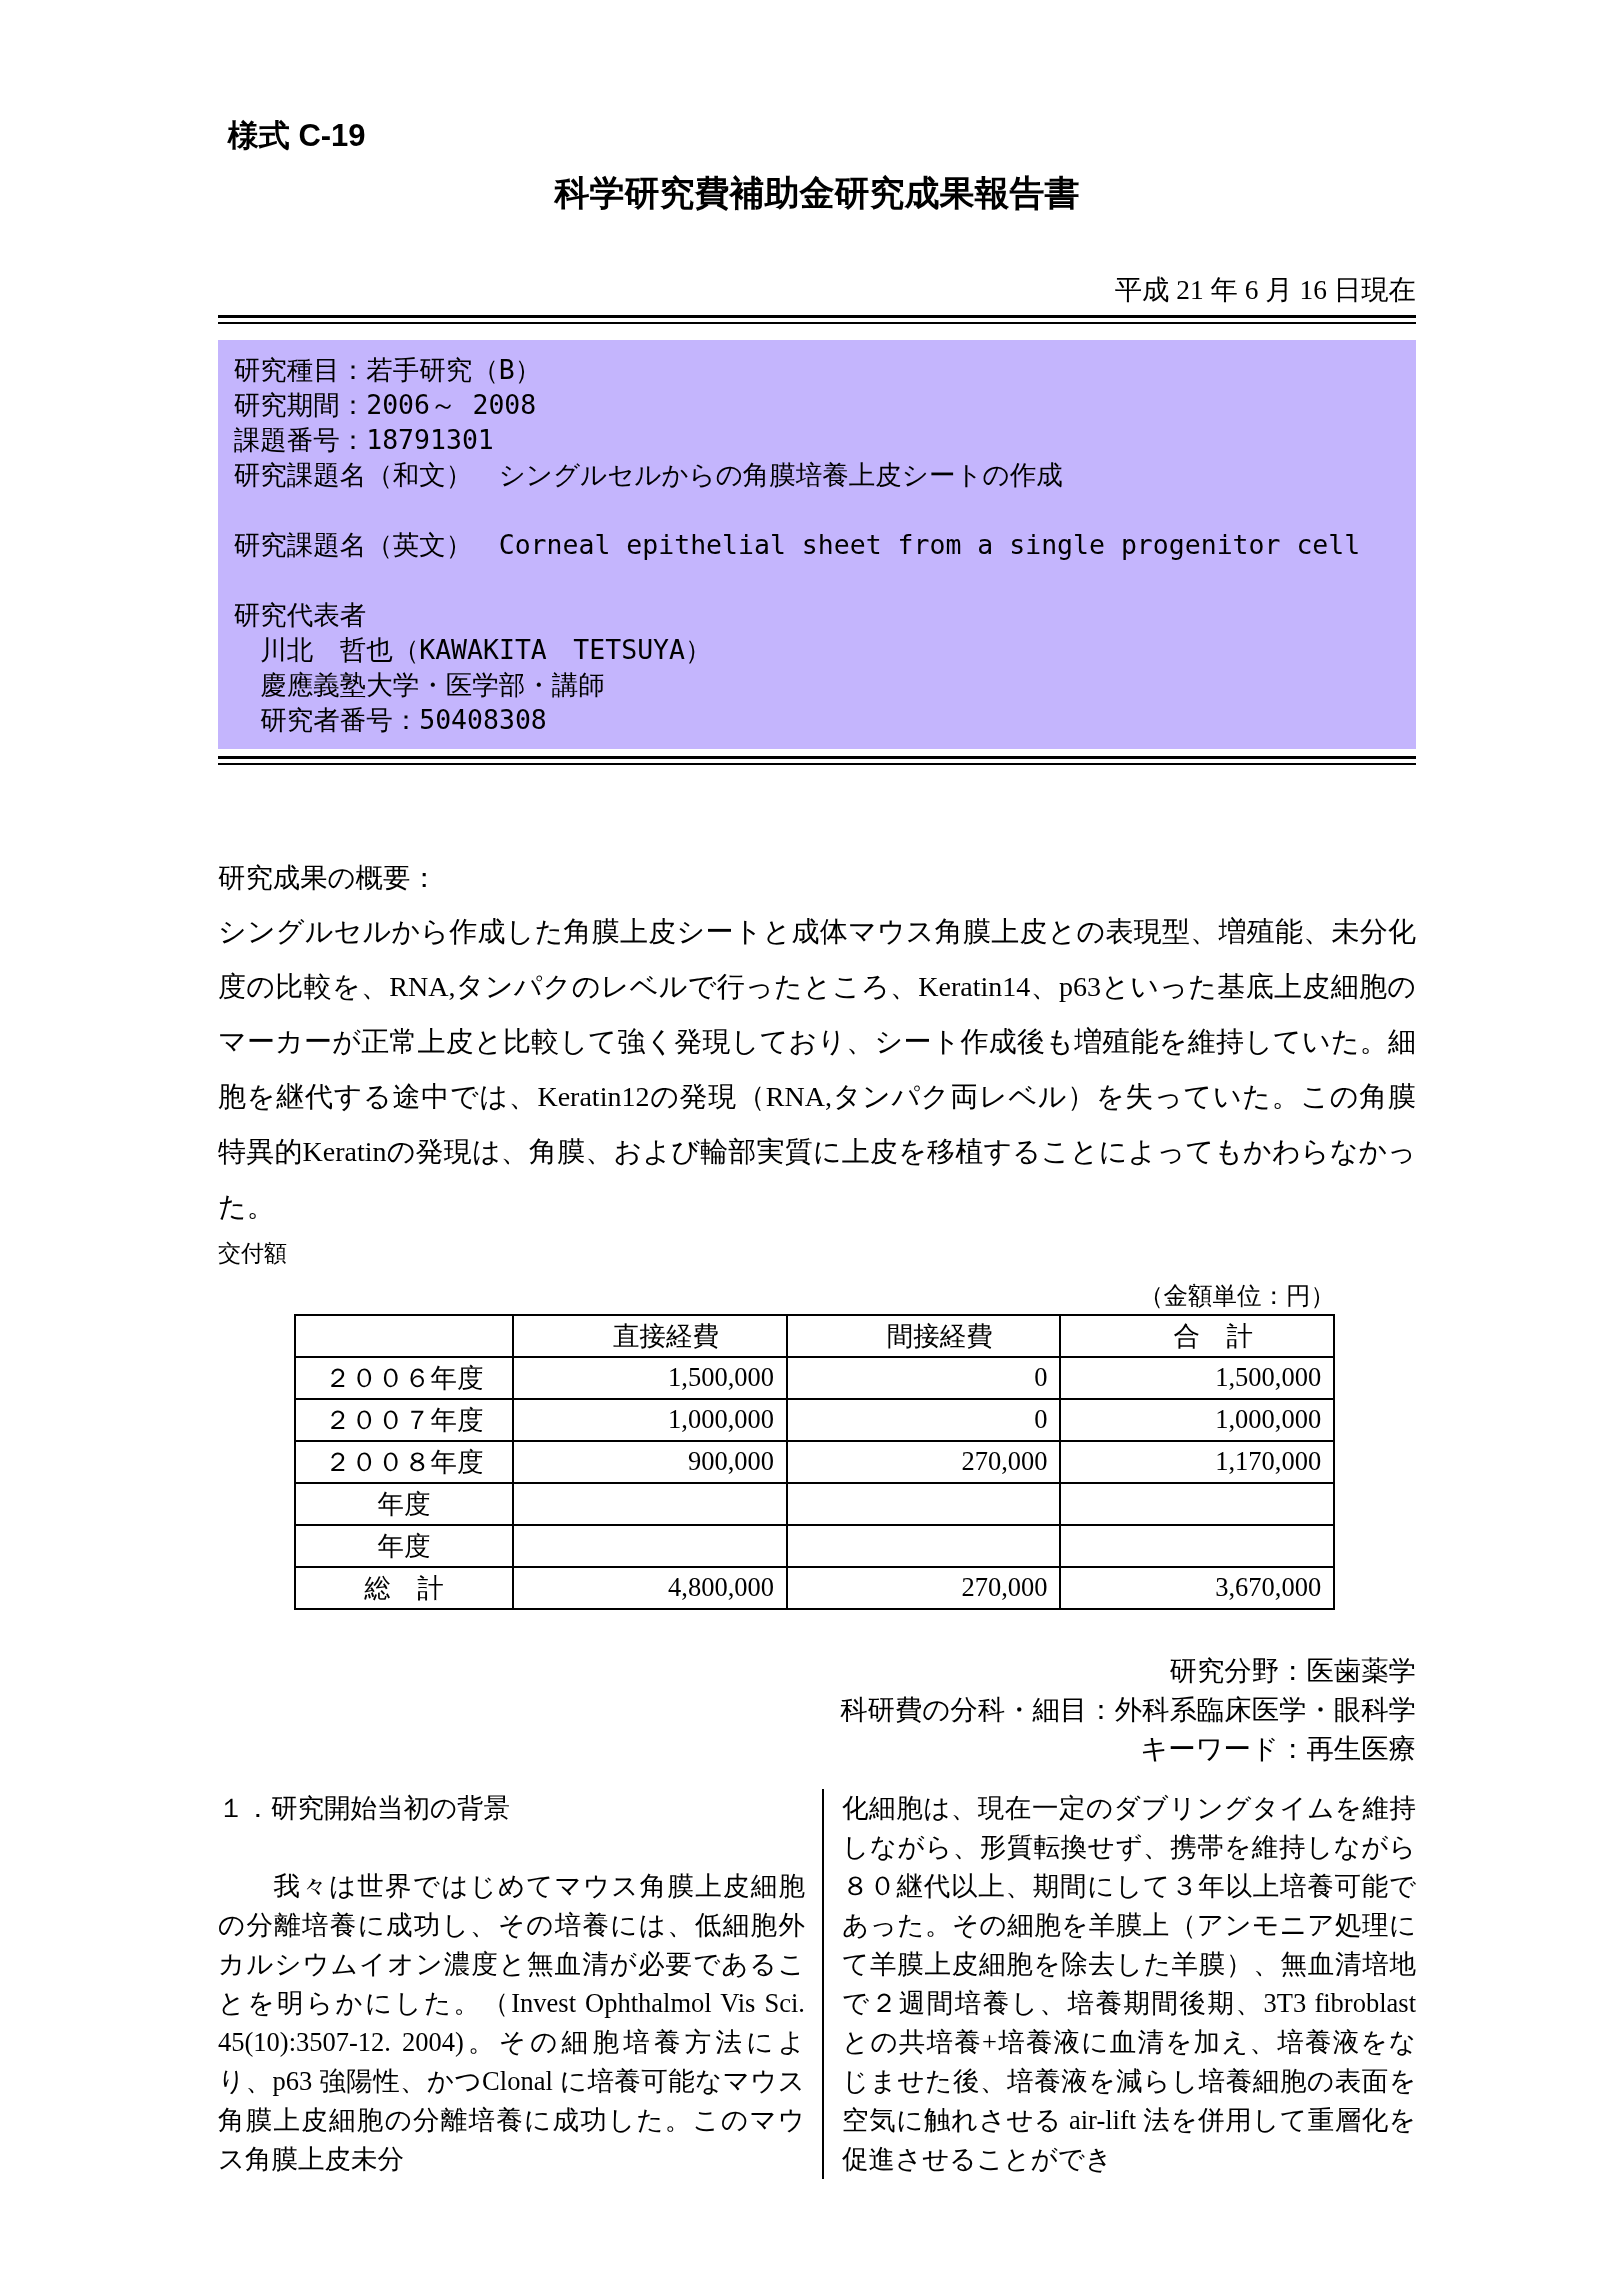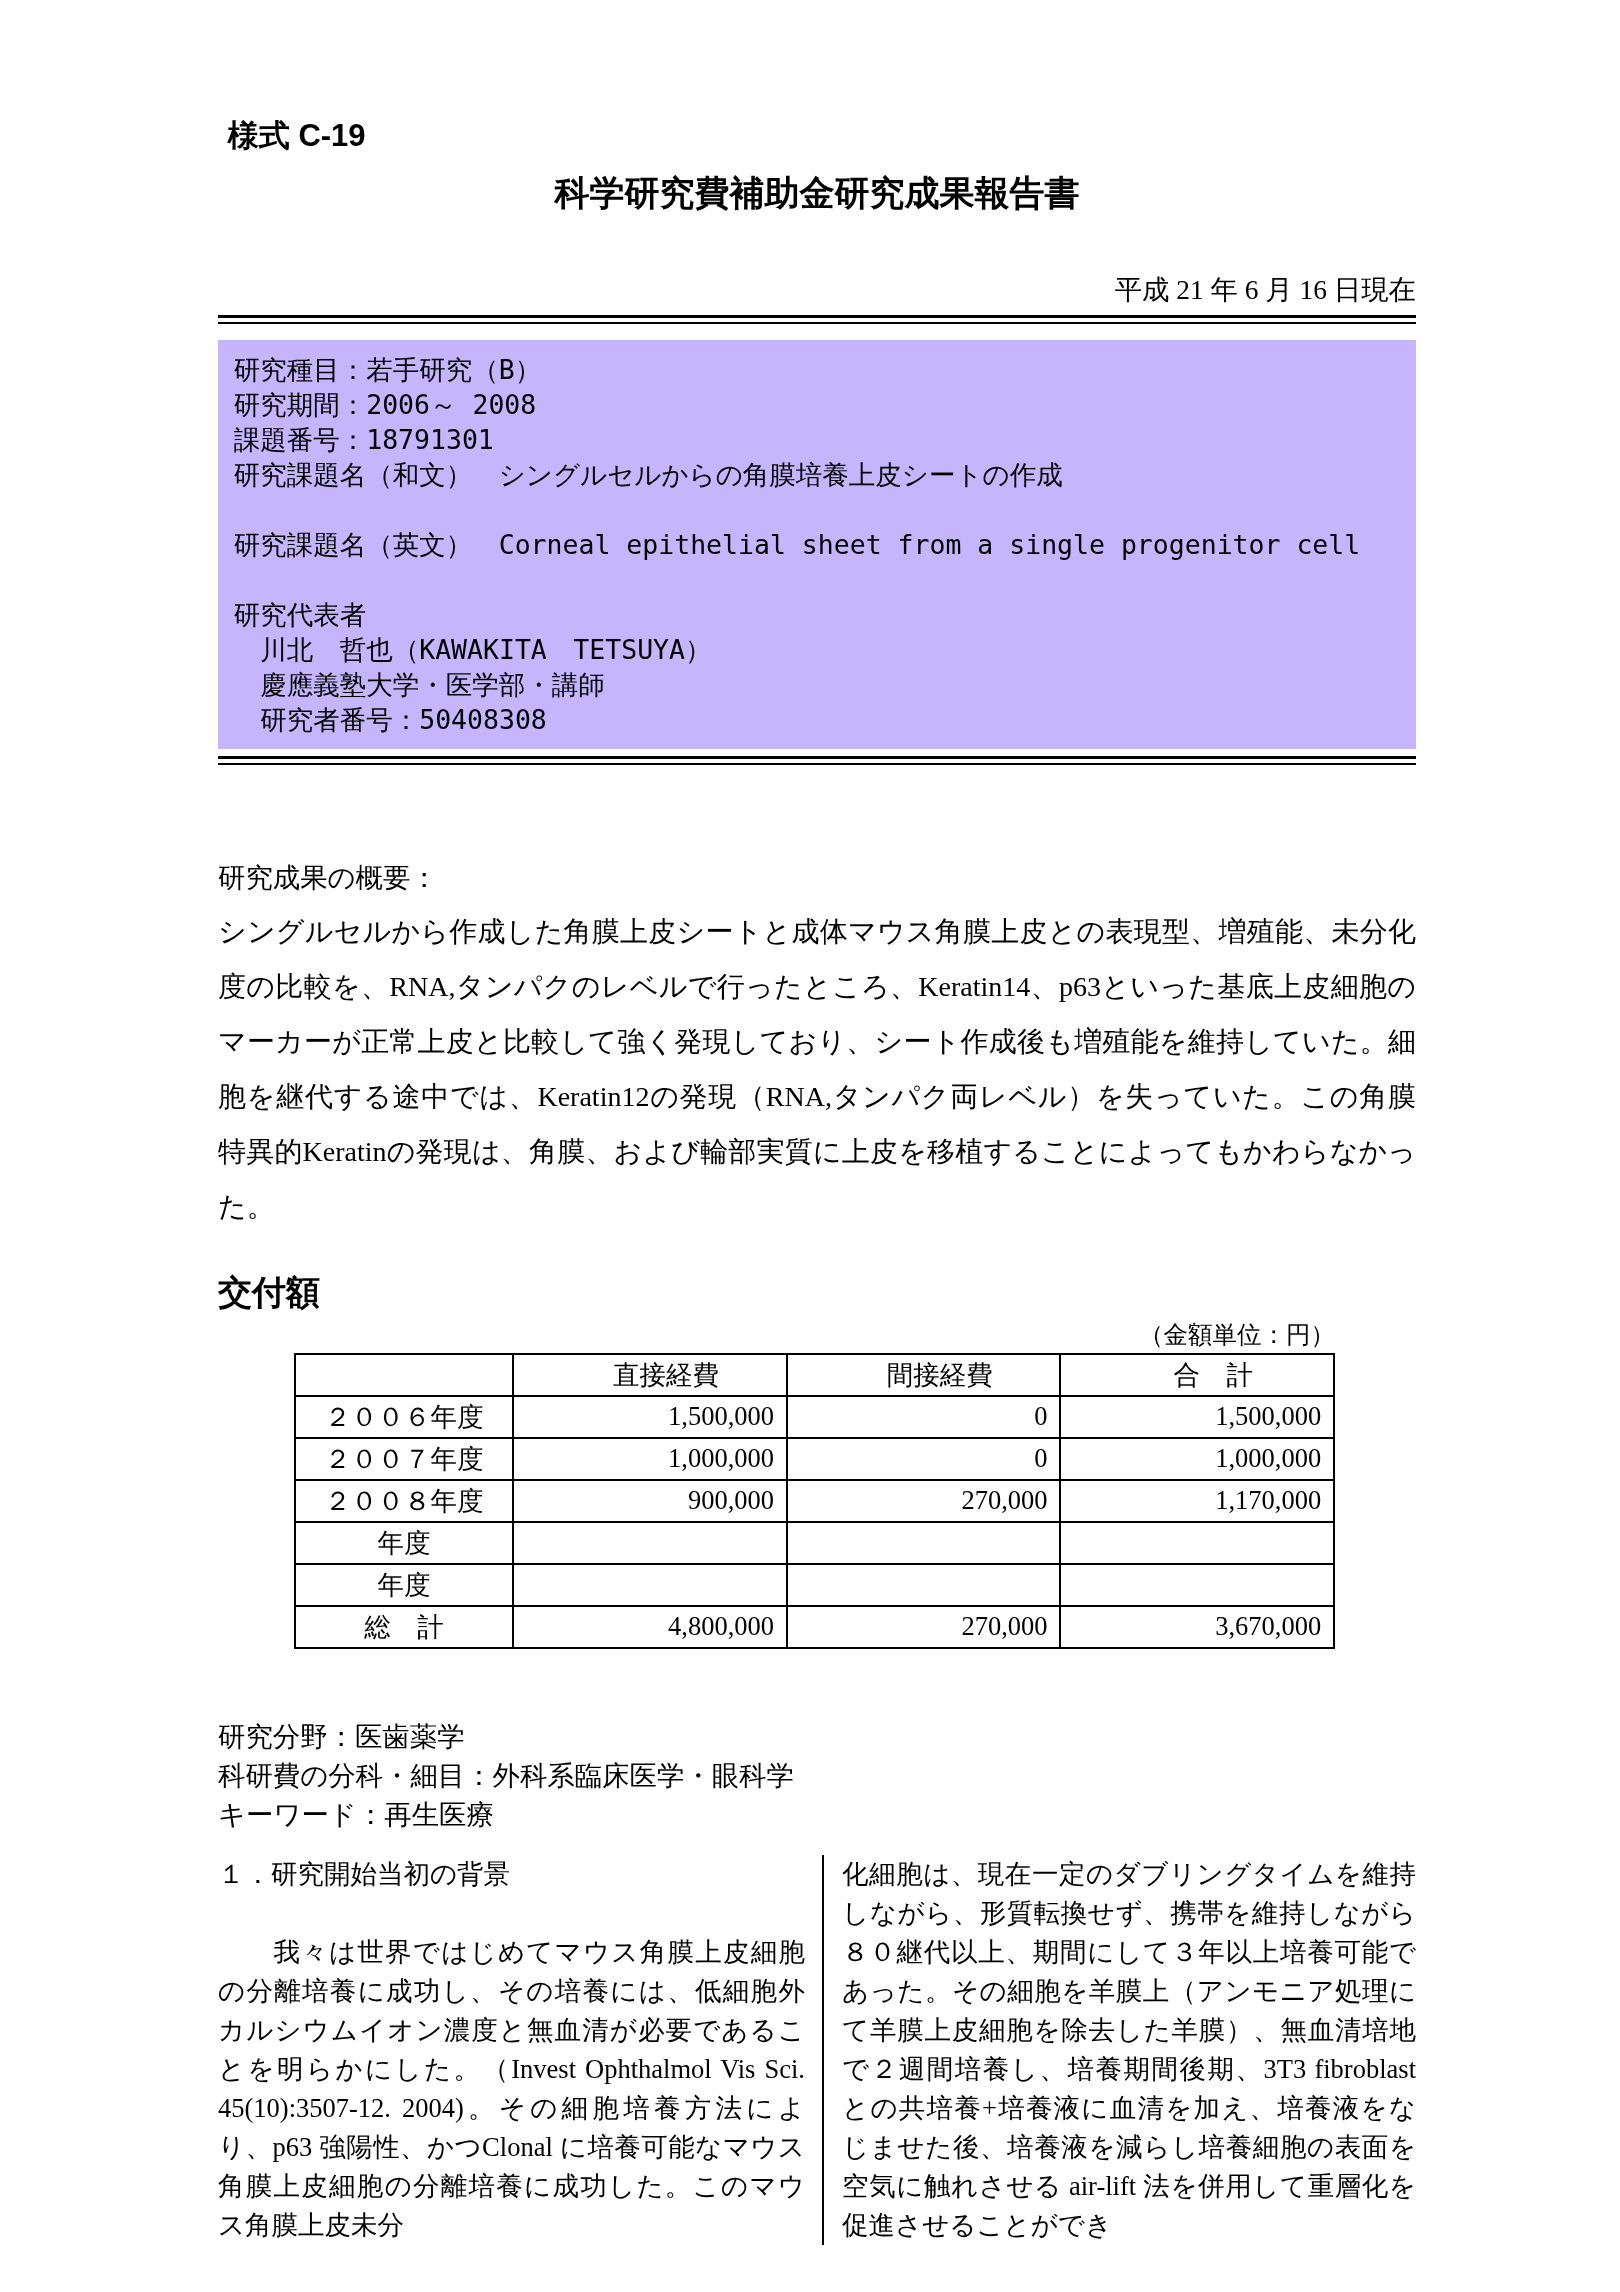--- a/index.html
+++ b/index.html
@@ -70,21 +70,21 @@
   .summary { margin-top: 94px; }
   .summary-heading { font-size: 27.4px; line-height: 39px; }
   .summary-body {
     margin: 5.9px 0 0 0;
     font-size: 28px;
     line-height: 55px;
     text-align: justify;
   }
 
   
-  .grant-heading { margin-top: 39px; font-size: 34px; line-height: 39px; font-weight: bold; }
+  .grant-heading { font-size: 23px; line-height: 39px; }
   .grant-wrap { margin-left: 76px; width: 1041px; margin-top: 5.9px; }
   .unit-note { text-align: right; font-size: 24.5px; line-height: 33px; margin-bottom: 2px; }
   table.grant-table {
     border-collapse: collapse;
     width: 100%;
     table-layout: fixed;
     border: 2.9px solid #000;
   }
   table.grant-table th, table.grant-table td {
     border: 2px solid #000;
@@ -94,21 +94,21 @@
     padding: 2px 11.8px;
     overflow: hidden;
   }
   table.grant-table th { text-align: center; padding-left: 44px; }
   td.rowlabel { text-align: center; }
   td.num { text-align: right; font-variant-numeric: tabular-nums; }
   col.c-label { width: 21%; }
   col.c-num { width: 26.33%; }
 
   
-  .fields { margin-top: 69px; font-size: 27.4px; line-height: 39px; }
+  .fields { margin-top: 42px; font-size: 27.4px; line-height: 39px; text-align: right; }
   .field-line { min-height: 39px; }
 
   
   .columns {
     margin-top: 20px;
     display: flex;
     align-items: stretch;
   }
   .col-left { width: 588px; }
   .col-divider {

